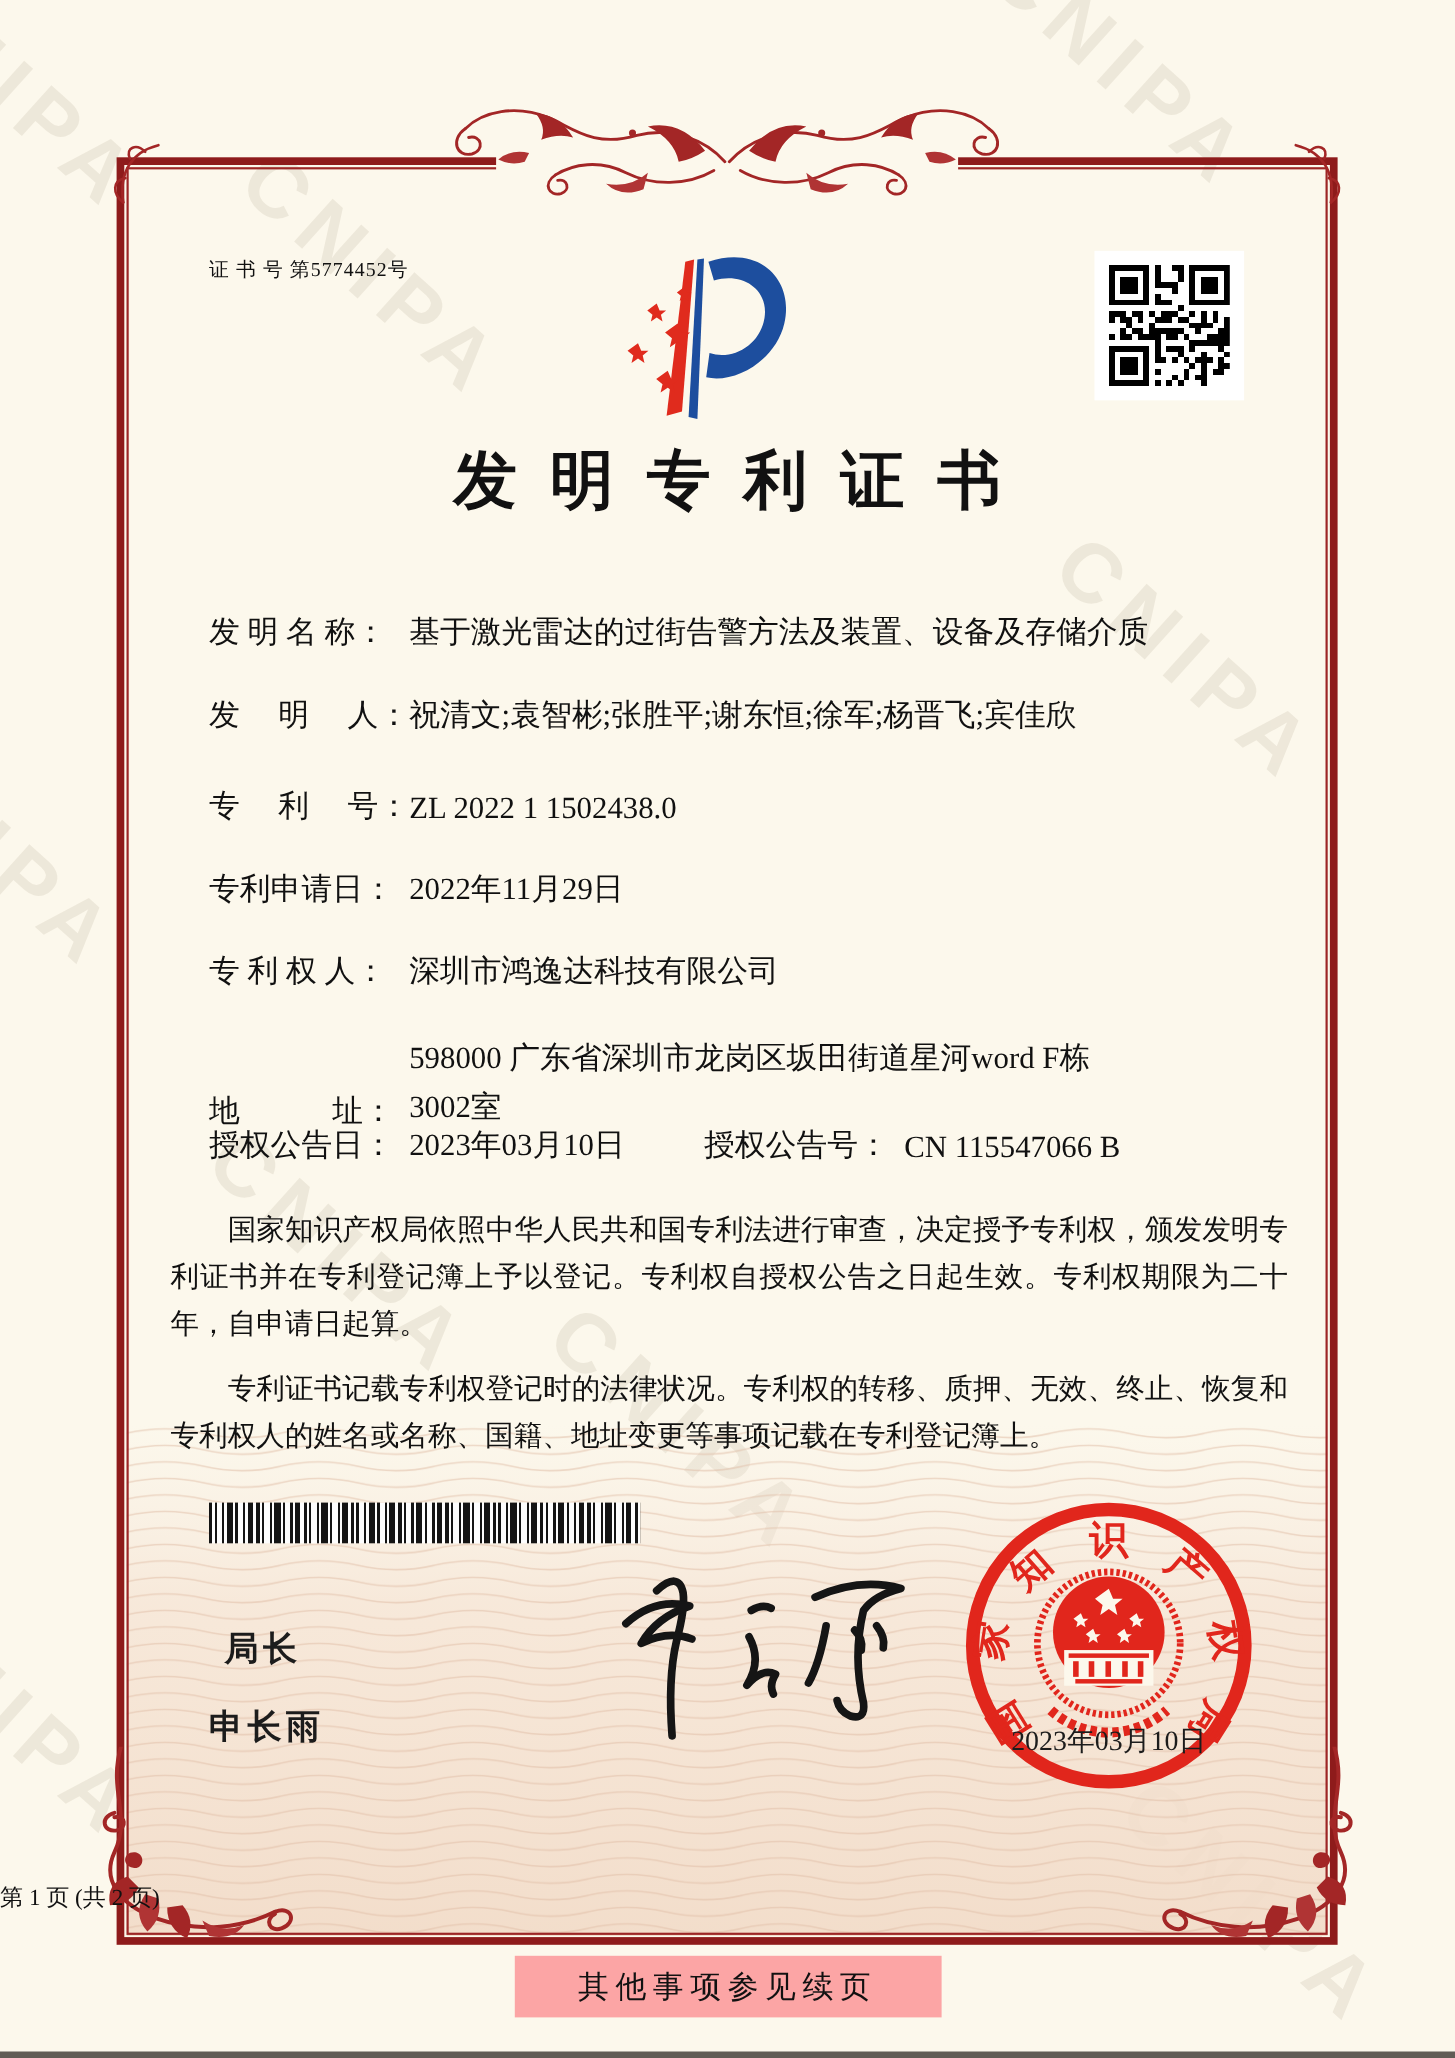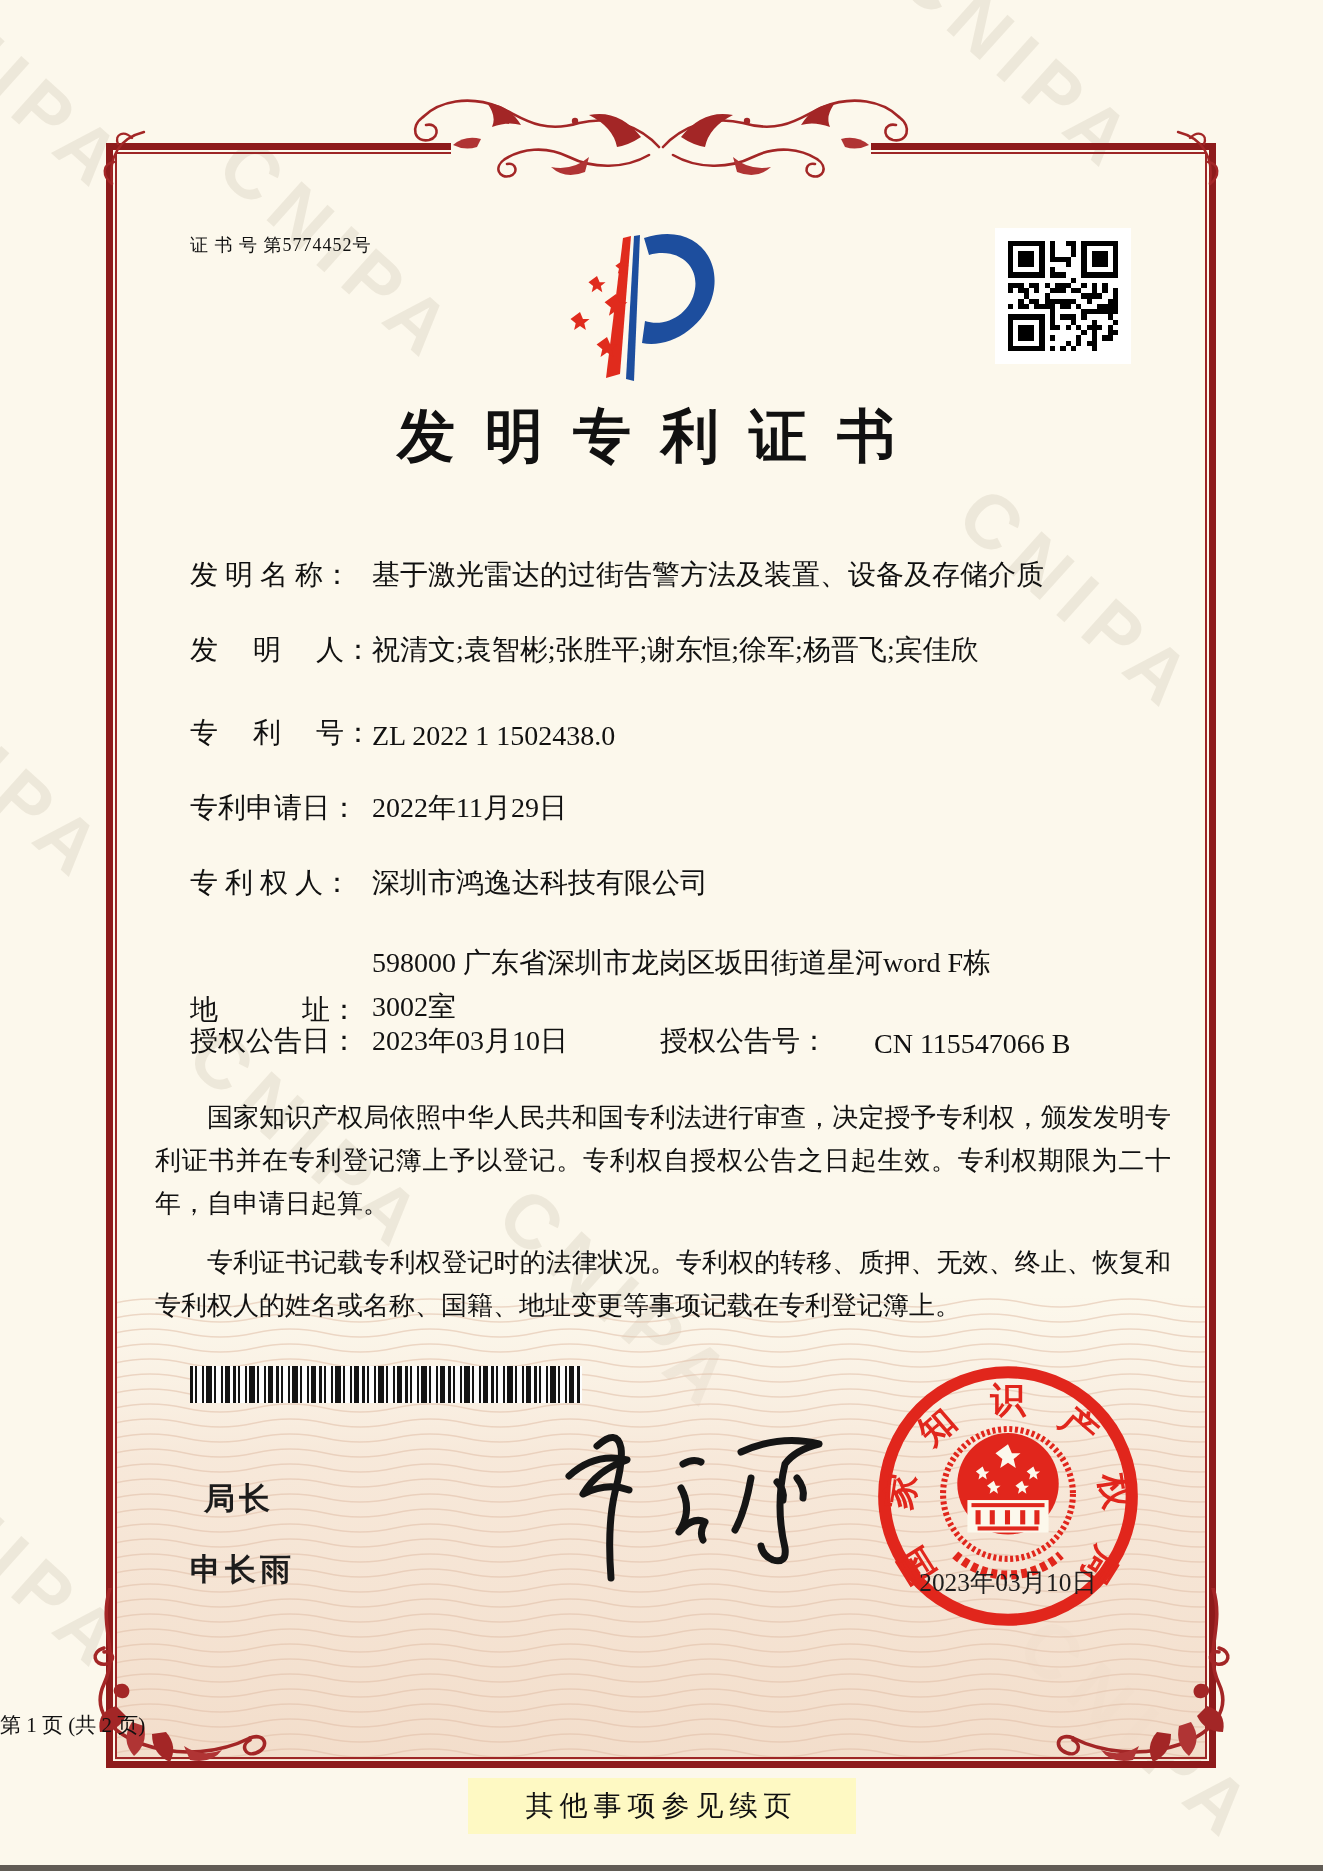--- a/index.html
+++ b/index.html
@@ -23,28 +23,28 @@
   #frame-inner{
     position:absolute; inset:2px; border:2px solid #9d2626;
   }
   .orn{position:absolute; z-index:3;}
   
   #waves{position:absolute; left:115px; top:1295px; z-index:1;}
   
   .abs{position:absolute; z-index:4;}
   #cert-no{left:190px; top:233px; font-size:18px; letter-spacing:1px;}
   #title{
-    left:0; top:398px; width:1278px; text-align:center;
+    left:15px; top:398px; width:1278px; text-align:center;
     font-size:58px; font-weight:bold; letter-spacing:30px; margin-right:-30px;padding-left:22px;
   }
   .row{left:190px; display:flex; font-size:28px; white-space:nowrap;align-items:flex-end;}
   .row .lbl{display:inline-block; width:182px; flex:none;}
   .row .val{display:inline-block;}
   #row-addr .val{white-space:normal; width:655px; line-height:44px;}
-  #row-grantno{left:660px;gap:32px;}
+  #row-grantno{left:640px;}
   .para-wrap{left:155px; top:1092px; width:1016px; font-size:26px; line-height:43px; text-align:justify;}
   .para{ text-indent:2em; margin:4px 0 16px 0;}
   
   #barcode{
     left:190px; top:1366px; width:392px; height:37px;
     background:repeating-linear-gradient(90deg,
       #141414 0 3px,  #fdfdfd 3px 5px,
       #141414 5px 7px,#fdfdfd 7px 12px,
       #141414 12px 14px,#fdfdfd 14px 16px,
       #141414 16px 22px,#fdfdfd 22px 24px,
@@ -69,21 +69,21 @@
     font-family:"Liberation Serif","DejaVu Serif",serif;}
   
   #qr-box{left:995px; top:228px; width:136px; height:136px; background:#fff;
     display:flex; align-items:center; justify-content:center; z-index:4;}
   
   #logo{left:552px; top:222px; z-index:4;}
   
   #page-indicator{left:0; top:1711px; width:1323px; text-align:left; font-size:21px;}
   #footer-note{
     left:50%; transform:translateX(-50%); top:1778px;
-    background:#fef9c3; padding:9px 58px; font-size:28px; letter-spacing:6px;
+    background:#fca5a5; padding:9px 58px; font-size:28px; letter-spacing:6px;
     z-index:4;
   }
   #bottom-strip{position:absolute; left:0; bottom:0; width:100%; height:6px;
     background:#45413b; opacity:.85; z-index:6;}
 </style>
 </head>
 <body>
 
 <div id="page">
 

